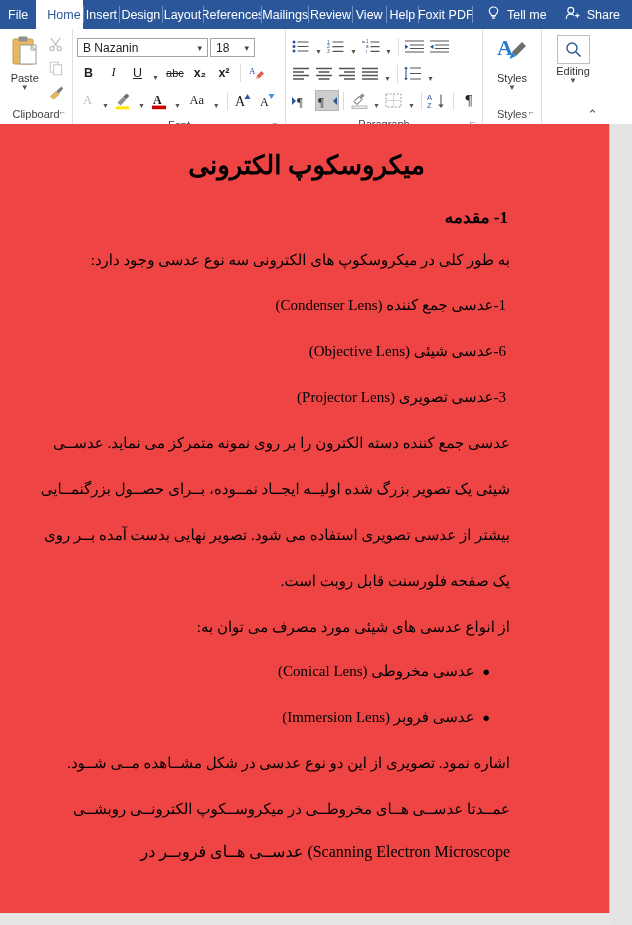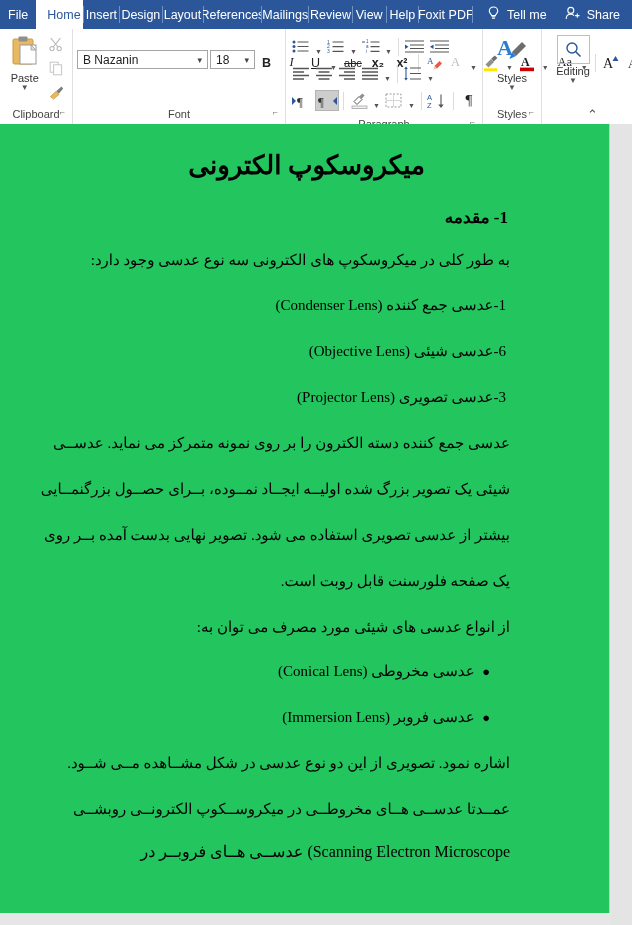--- a/index.html
+++ b/index.html
@@ -73,21 +73,21 @@
   .paste-col {
     width: 44px; display: flex; flex-direction: column; align-items: center;
     padding-top: 2px;
   }
   .paste-label { font-size: 11px; color: #333; margin-top: 1px; }
   .paste-caret { font-size: 8px; color: #555; line-height: 7px; }
   .clip-small { display: flex; flex-direction: column; gap: 5px; padding-top: 4px; align-items: center; width: 24px;}
 
   
   .g-font { width: 212px; }
-  .g-font .group-body { flex-direction: row; padding-top: 21px; }
+  .g-font .group-body { flex-direction: column; padding-top: 9px; }
   .font-row { display: flex; align-items: center; gap: 2px; margin-bottom: 3px; }
   .combo {
     display: flex; align-items: center; justify-content: space-between;
     border: 1px solid #a5a5a5; background: #fff; height: 19px;
     font-size: 12px; color: #222; padding: 0 2px 0 5px; box-sizing: border-box;
   }
   .combo .cv { overflow: hidden; white-space: nowrap; }
   .combo .cc { color: #444; font-size: 9px; padding: 0 3px; }
   .fontname { width: 131px; }
   .fontsize { width: 45px; }
@@ -120,21 +120,21 @@
     position: absolute; right: 6px; bottom: 2px; color: #555; font-size: 13px;
   }
 
   
   .docarea {
     position: absolute; top: 124px; left: 0; width: 632px; height: 801px;
     background: #e6e6e6; overflow: hidden;
   }
   .page {
     position: absolute; top: 0; left: 0; width: 610px; height: 789px;
-    background: #22c55e;
+    background: #ef4444;
     border-right: 1px solid #c8c8c8;
     box-sizing: border-box;
   }
   .scrolltrack {
     position: absolute; top: 0; right: 0; width: 21px; height: 801px;
     background: #e4e4e4;
   }
   .doc-body {
     position: absolute; top: 0; left: 0; width: 610px; height: 789px;
     padding: 0;

